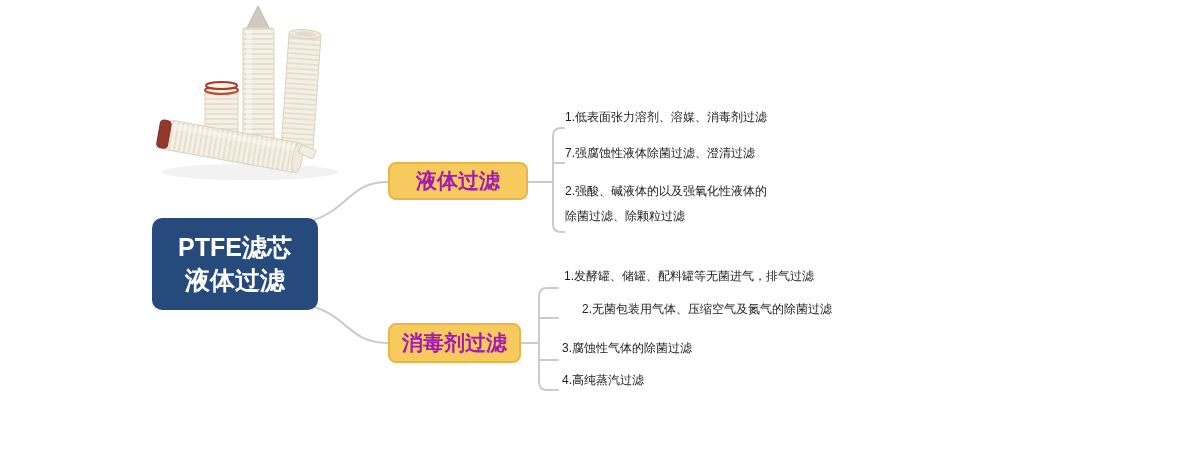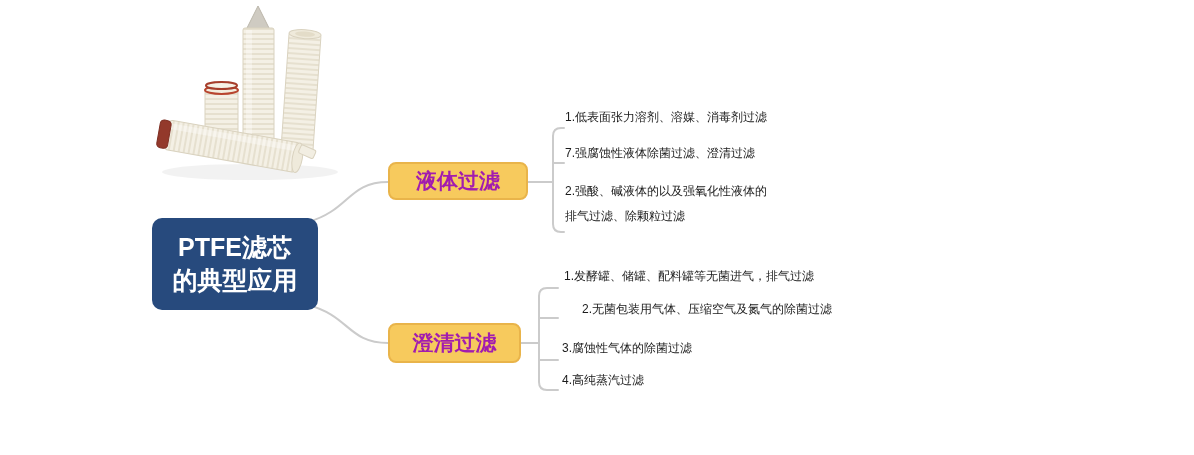--- a/index.html
+++ b/index.html
@@ -100,39 +100,39 @@
       <rect x="0" y="0" width="132" height="30" rx="3" fill="url(#pV)" stroke="#D9D2BF" stroke-width="1"></rect>
       <rect x="0" y="3" width="132" height="6" fill="#FFFFFF" opacity="0.35"></rect>
       <rect x="-9" y="1" width="11" height="28" rx="4" fill="#93392B" stroke="#7E2F23" stroke-width="1"></rect>
       <ellipse cx="132" cy="15" rx="5" ry="15" fill="#EFEADB" stroke="#D9D2BF" stroke-width="1"></ellipse>
       <rect x="133" y="1" width="16" height="9" rx="2" transform="rotate(14 133 5)" fill="#F2EEE2" stroke="#D9D2BF" stroke-width="1"></rect>
     </g>
   </svg>
 
   <div class="root-node">
     <span>PTFE滤芯
-的典型应用</span>
+液体过滤</span>
   </div>
 
   <div class="branch-node branch-liquid">
     <span>液体过滤</span>
   </div>
   <div class="branch-node branch-gas">
-    <span>澄清过滤</span>
+    <span>消毒剂过滤</span>
   </div>
 
   <div class="leaf lq1">
     <div>1.低表面张力溶剂、溶媒、消毒剂过滤</div>
   </div>
   <div class="leaf lq2">
     <div>7.强腐蚀性液体除菌过滤、澄清过滤</div>
   </div>
   <div class="leaf lq3">
     <div>2.强酸、碱液体的以及强氧化性液体的</div>
-    <div>排气过滤、除颗粒过滤</div>
+    <div>除菌过滤、除颗粒过滤</div>
   </div>
 
   <div class="leaf gs1">
     <div>1.发酵罐、储罐、配料罐等无菌进气，排气过滤</div>
   </div>
   <div class="leaf gs2">
     <div>2.无菌包装用气体、压缩空气及氮气的除菌过滤</div>
   </div>
   <div class="leaf gs3">
     <div>3.腐蚀性气体的除菌过滤</div>

